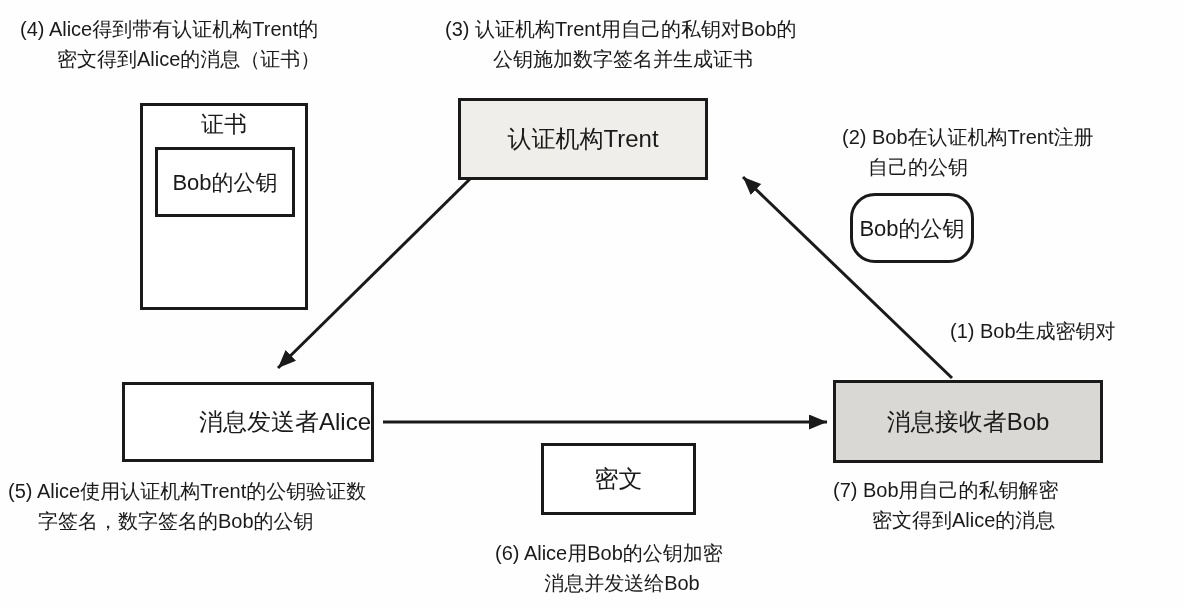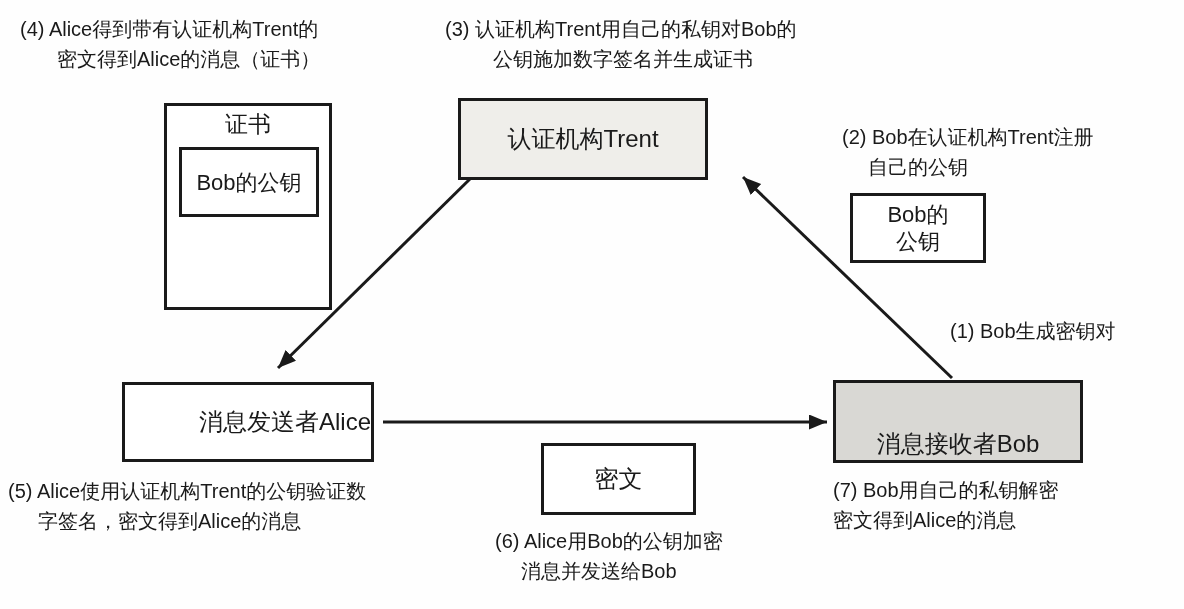--- a/index.html
+++ b/index.html
@@ -25,24 +25,24 @@
   .box{
     position:absolute;
     border:3px solid var(--border);
     display:flex;align-items:center;justify-content:center;
     font-size:24px;
     background:#fff;
     text-align:center;
   }
   #box-trent{left:458px;top:98px;width:250px;height:82px;background:var(--trent-fill);}
   #box-alice{left:122px;top:382px;width:252px;height:80px;justify-content:flex-end;}
-  #box-bob{left:833px;top:380px;width:250px;height:83px;background:var(--bob-fill);align-items:flex-end;}
+  #box-bob{left:833px;top:380px;width:270px;height:83px;background:var(--bob-fill);}
   #box-cipher{left:530px;top:443px;width:155px;height:72px;margin-left:11px;}
-  #box-bobkey{left:850px;top:193px;width:136px;height:70px;font-size:22px;line-height:27px;flex-direction:column;}
-  #box-cert{left:140px;top:103px;width:168px;height:207px;display:block;margin-left:24px;}
+  #box-bobkey{left:850px;top:193px;width:124px;height:70px;font-size:22px;line-height:27px;flex-direction:row;border-radius:25px;}
+  #box-cert{left:140px;top:103px;width:168px;height:207px;display:block;}
   .cert-title{
     text-align:center;font-size:23px;line-height:36px;height:36px;
   }
   .cert-item{
     position:absolute;left:12px;width:140px;
     border:3px solid var(--border);
     display:flex;align-items:center;justify-content:center;flex-direction:column;
     font-size:22px;line-height:27px;text-align:left;background:#fff;
   }
   #cert-item-1{top:41px;height:70px;}
@@ -50,22 +50,22 @@
   .note{
     position:absolute;
     font-size:20px;line-height:30px;
     white-space:nowrap;
   }
   #note4{left:20px;top:14px;}   #note4 .l2{margin-left:37px;}
   #note3{left:445px;top:14px;}  #note3 .l2{margin-left:48px;}
   #note2{left:842px;top:122px;} #note2 .l2{margin-left:26px;}
   #note1{left:950px;top:316px;}
   #note5{left:8px;top:476px;}   #note5 .l2{margin-left:30px;}
-  #note6{left:495px;top:526px;} #note6 .l2{margin-left:26px;}
-  #note7{left:833px;top:475px;} #note7 .l2{}
+  #note6{left:495px;top:538px;text-align:center;} #note6 .l2{margin-left:26px;}
+  #note7{left:833px;top:475px;} #note7 .l2{margin-left:39px;}
 </style>
 </head>
 <body>
 
 <div class="stage">
 
   <svg class="arrows" viewBox="0 0 1184 609" xmlns="http://www.w3.org/2000/svg">
     <defs>
       <marker id="ah" markerUnits="strokeWidth" markerWidth="6.5" markerHeight="5.5" refX="6" refY="2.5" orient="auto">
         <path d="M0,0 L6,2.5 L0,5 Z" fill="#1a1a1a"></path>
@@ -118,21 +118,21 @@
     <div class="l1">(2) Bob在认证机构Trent注册</div>
     <div class="l2">自己的公钥</div>
   </div>
 
   <div class="note" id="note1">
     <div class="l1">(1) Bob生成密钥对</div>
   </div>
 
   <div class="note" id="note5">
     <div class="l1">(5) Alice使用认证机构Trent的公钥验证数</div>
-    <div class="l2">字签名，密文得到Alice的消息</div>
+    <div class="l2">字签名，数字签名的Bob的公钥</div>
   </div>
 
   <div class="note" id="note6">
     <div class="l1">(6) Alice用Bob的公钥加密</div>
     <div class="l2">消息并发送给Bob</div>
   </div>
 
   <div class="note" id="note7">
     <div class="l1">(7) Bob用自己的私钥解密</div>
     <div class="l2">密文得到Alice的消息</div>

